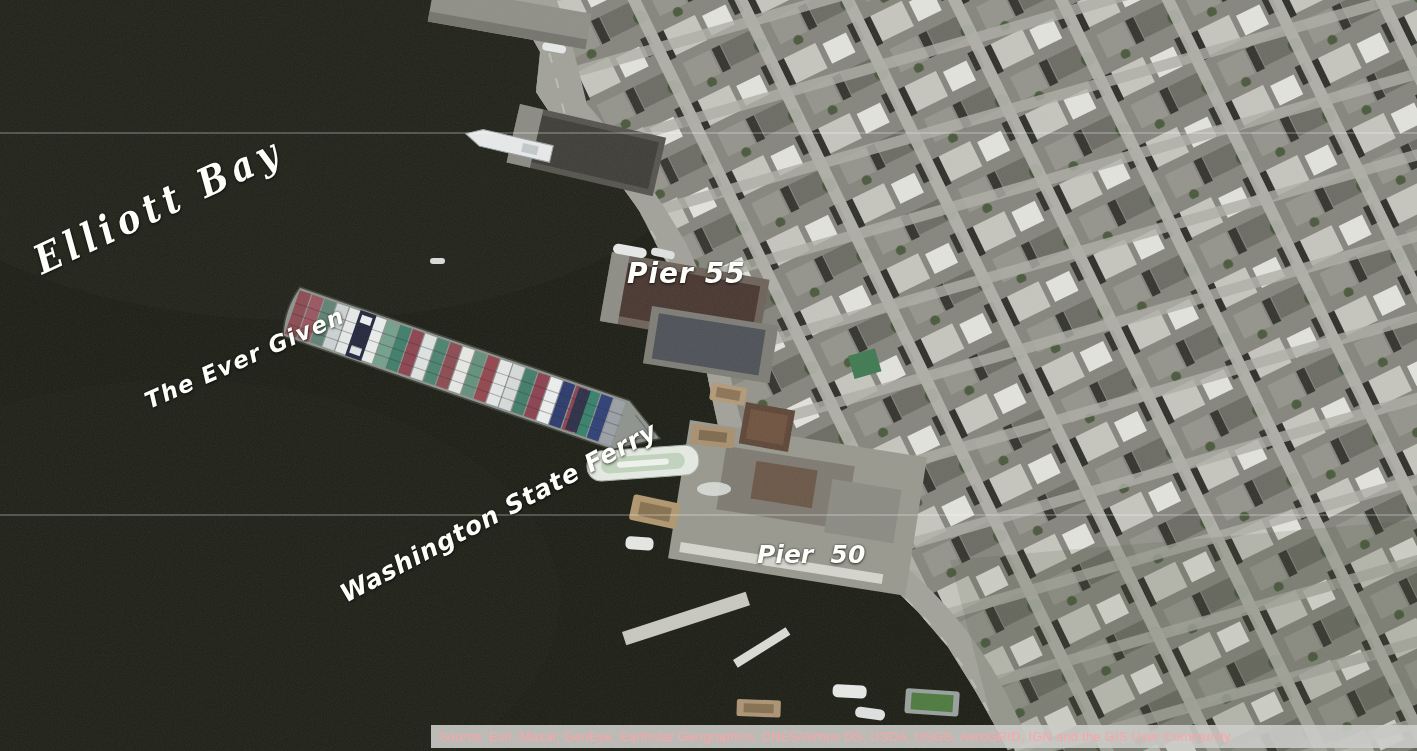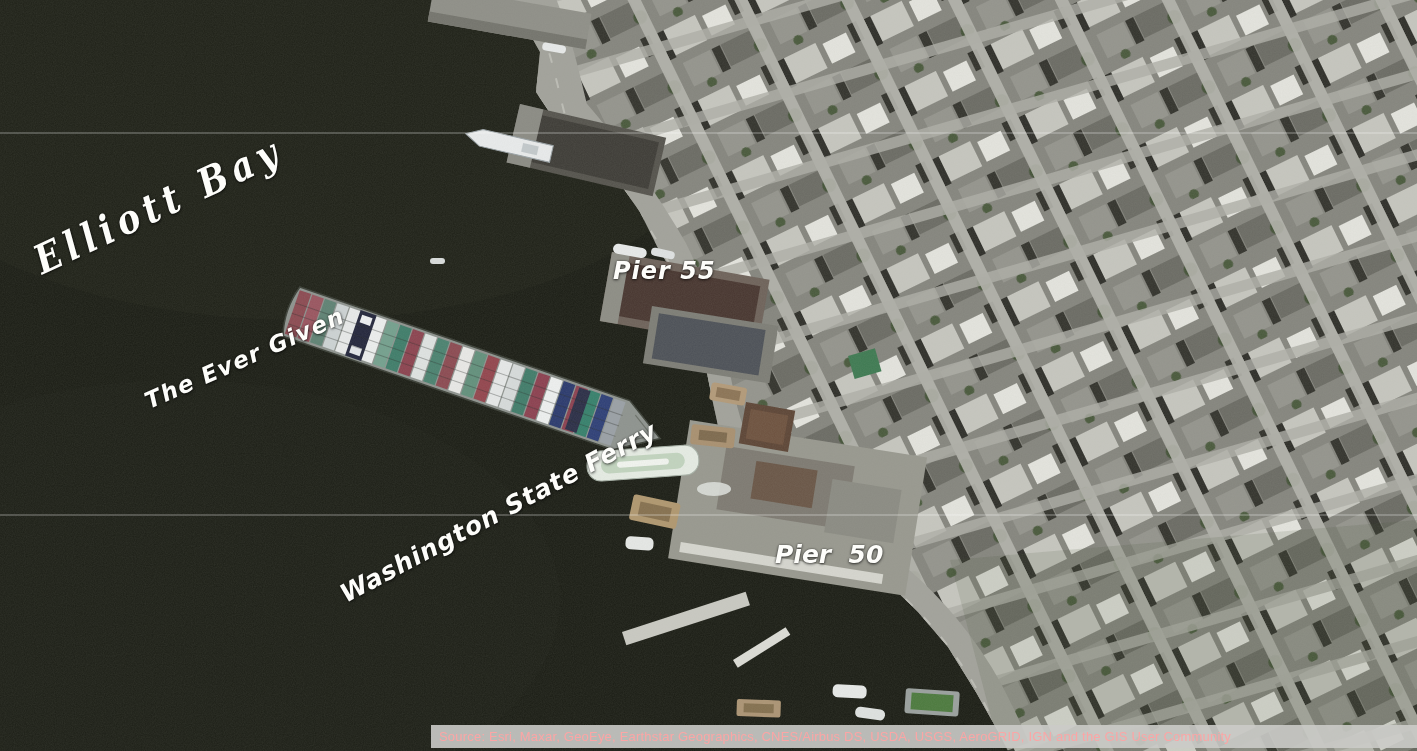--- a/index.html
+++ b/index.html
@@ -28,28 +28,28 @@
     letter-spacing:7px;
     transform:rotate(-25deg) scaleX(.86);
     transform-origin:0 50%;
   }
   #ever-given-label{
     left:146px;top:389px;
     font-size:23px;letter-spacing:1.5px;
     transform:rotate(-24deg);
     transform-origin:0 50%;
   }
-  #pier55-label{ left:613px;top:257px;font-size:24px;letter-spacing:1px; }
+  #pier55-label{ left:627px;top:257px;font-size:28px;letter-spacing:1px; }
   #ferry-label{
     left:342px;top:581px;
     font-size:25px;letter-spacing:1px;
     transform:rotate(-28deg);
     transform-origin:0 50%;
   }
-  #pier50-label{ left:775px;top:540px;font-size:25px;line-height:1.18; }
+  #pier50-label{ left:757px;top:540px;font-size:25px;line-height:1.18; }
   #pier50-label .lbl-line{display:block;white-space:pre;}
   #attribution-bar{
     position:absolute;
     left:431px;right:0;bottom:3px;height:23px;
     background:rgba(203,203,200,0.9);
     color:#fca5a5;
     font-family:"Liberation Sans",sans-serif;
     font-size:13px;line-height:23px;
     letter-spacing:.2px;
     padding-left:8px;

